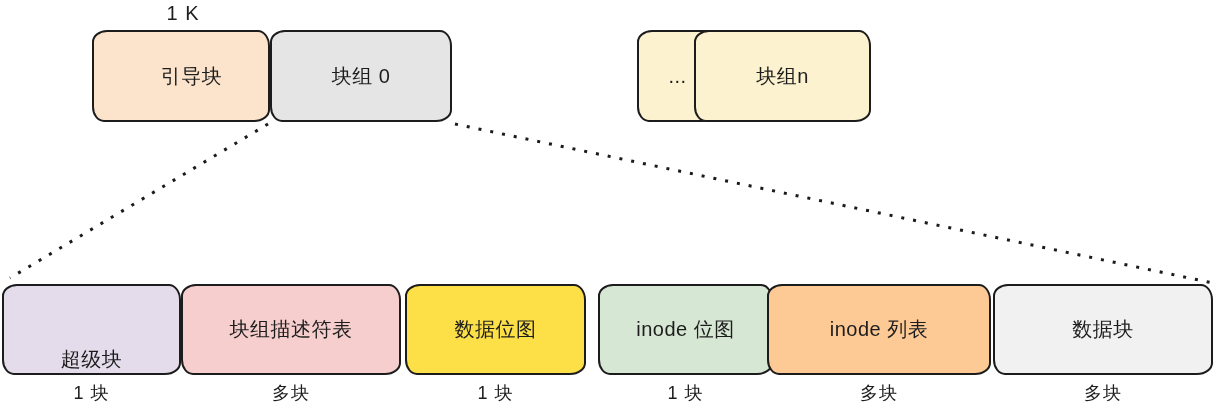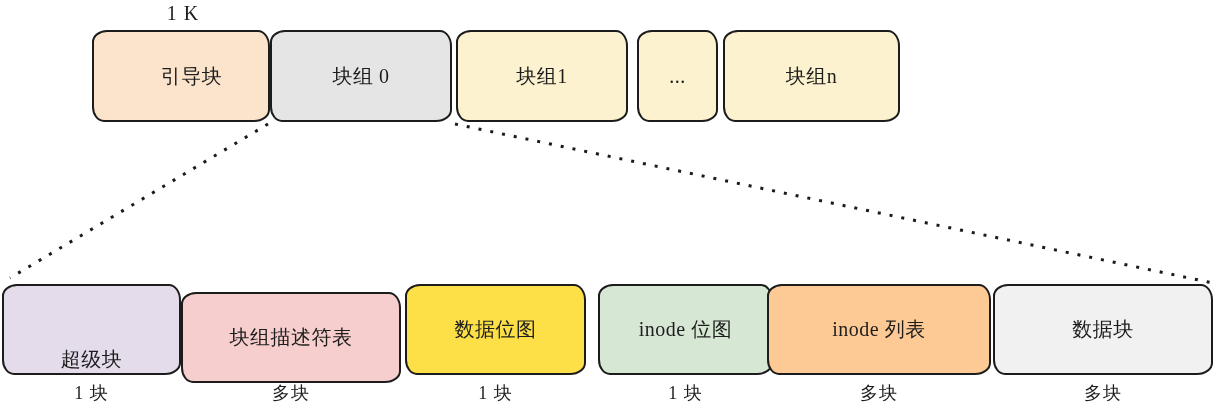--- a/index.html
+++ b/index.html
@@ -1,21 +1,21 @@
 <!DOCTYPE html>
 <html><head>
 <meta charset="utf-8">
 <style>
   html, body { margin: 0; padding: 0; background: #ffffff; }
   .canvas {
     position: relative;
     width: 1220px;
     height: 404px;
     background: #ffffff;
-    font-family: Liberation Serif, serif;
+    font-family: Liberation Sans, sans-serif;
     color: #1d1d1d;
     overflow: hidden;
   }
   .box {
     position: absolute;
     box-sizing: border-box;
     border: 2.5px solid #1c1c1c;
     border-radius: 15px 12px 16px 12px / 12px 16px 12px 15px;
     display: flex;
     align-items: center;
@@ -24,21 +24,21 @@
     letter-spacing: 0.5px;
     white-space: nowrap;
   }
   .toprow { top: 30px; height: 92px; }
   .botrow { top: 284px; height: 91px; }
 
   .t1 { left: 92px;  width: 178px; }
   .t2 { left: 270px; width: 182px; }
   .t3 { left: 456px; width: 172px; }
   .t4 { left: 637px; width: 81px;  }
-  .t5 { left: 723px; width: 177px; }
+  .t5 { left: 694px; width: 177px; }
 
   .b1 { left: 2px;   width: 179px; align-items: flex-end; }
   .b2 { left: 181px; width: 220px; }
   .b3 { left: 405px; width: 181px; }
   .b4 { left: 598px; width: 175px; }
   .b5 { left: 767px; width: 224px; }
   .b6 { left: 993px; width: 220px; }
 
   .caption {
     position: absolute;
@@ -81,34 +81,31 @@
   </svg>
 
   <div class="size-label">1 K</div>
 
   <div class="box toprow t1" style="background: rgb(252, 227, 203); padding-left: 21px;">
     <span>引导块</span>
   </div>
   <div class="box toprow t2" style="background: #e5e5e5;">
     <span>块组 0</span>
   </div>
-  <div class="box toprow t3" style="background: rgb(252, 242, 207);">
-    <span>块组1</span>
-  </div>
   <div class="box toprow t4" style="background: rgb(252, 242, 207);">
     <span>...</span>
   </div>
   <div class="box toprow t5" style="background: rgb(252, 242, 207);">
     <span>块组n</span>
   </div>
 
   <div class="box botrow b1" style="background: rgb(228, 219, 235);">
     <span>超级块</span>
   </div>
-  <div class="box botrow b2" style="background: rgb(246, 206, 205); margin-top: 8px;">
+  <div class="box botrow b2" style="background: rgb(246, 206, 205);">
     <span>块组描述符表</span>
   </div>
   <div class="box botrow b3" style="background: #fde047;">
     <span>数据位图</span>
   </div>
   <div class="box botrow b4" style="background: rgb(214, 231, 211);">
     <span>inode 位图</span>
   </div>
   <div class="box botrow b5" style="background: rgb(253, 201, 148);">
     <span>inode 列表</span>

